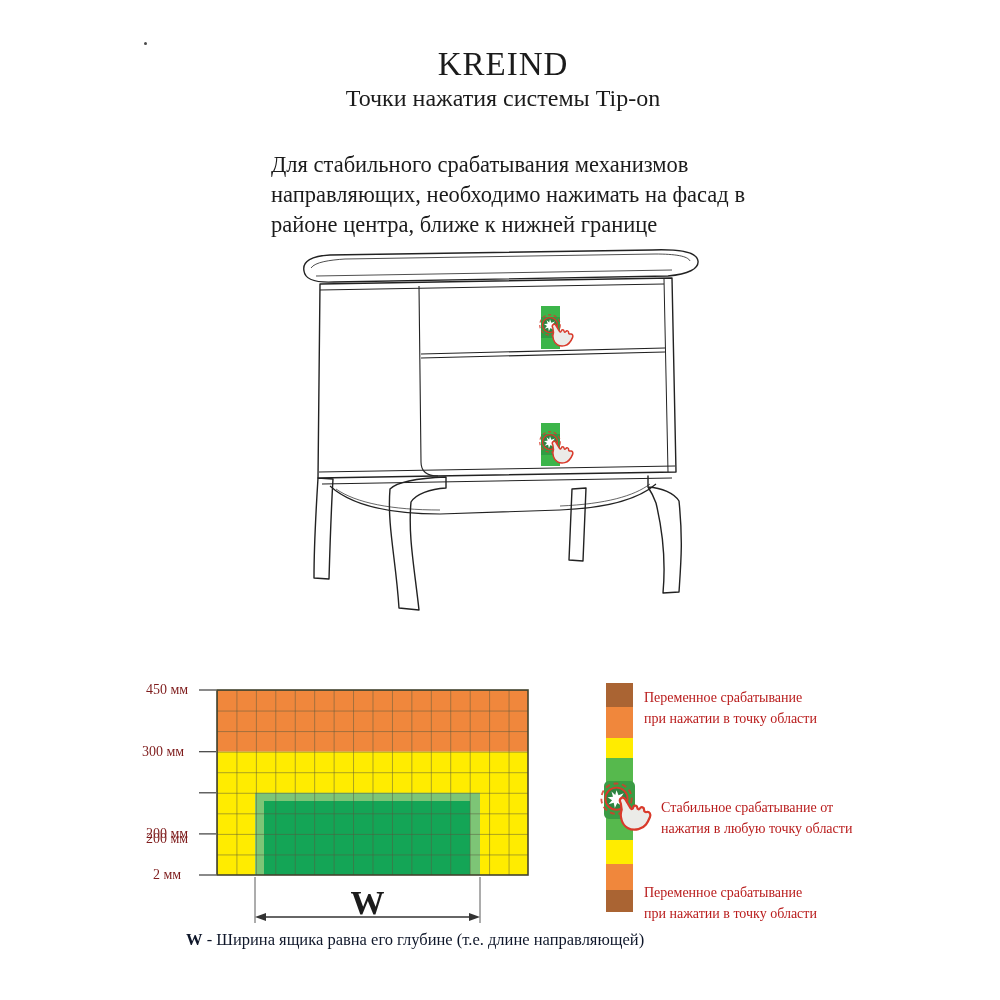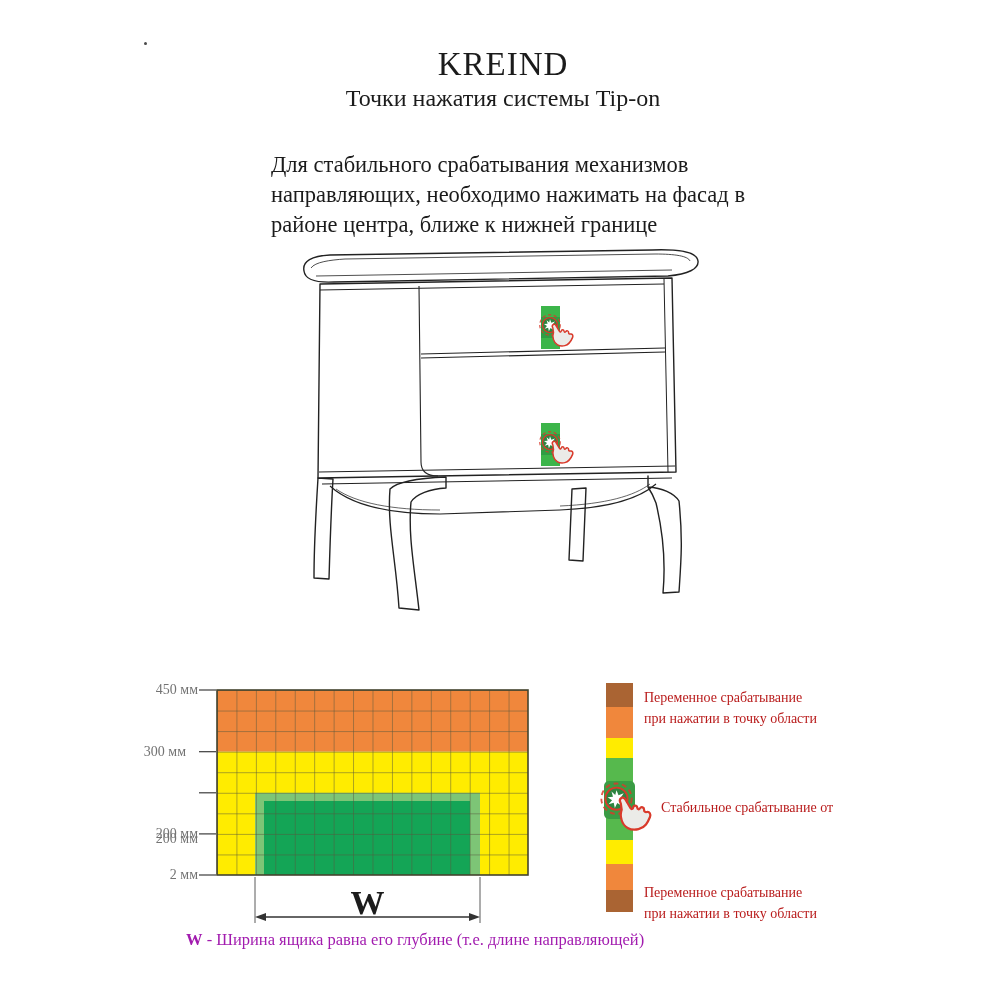--- a/index.html
+++ b/index.html
@@ -5,28 +5,28 @@
   html,body{margin:0;padding:0;background:#fff;}
   .page{position:relative;width:1000px;height:1000px;background:#ffffff;overflow:hidden;
         font-family:Liberation Serif, serif;color:#1b1b1b;padding-left:23px;}
   .abs{position:absolute;}
   .stray-dot{left:144px;top:42px;width:3px;height:3px;border-radius:50%;background:#4a4a4a;}
   .brand{left:0;top:46px;width:1006px;text-align:center;font-size:33px;font-weight:400;
          letter-spacing:1px;margin:0;}
   .subtitle{left:0;top:85px;width:1006px;text-align:center;font-size:24px;font-weight:400;margin:0;}
   .intro{left:259px;top:138px;width:492px;font-size:22.5px;line-height:30px;margin:12px;}
   .main-svg{left:0;top:0;width:1000px;height:1000px;}
-  .tick{width:62px;text-align:right;font-size:14px;color:#737373;line-height:16px;}
-  .tick-450{left:136px;top:682px;} .tick-300{left:124px;top:744px;}
+  .tick{width:62px;text-align:center;font-size:14px;color:#7f1d1d;line-height:16px;}
+  .tick-450{left:136px;top:682px;} .tick-300{left:132px;top:744px;}
   .tick-200{left:136px;top:785px;margin-top:46px;} .tick-100{left:136px;top:826px;}
   .tick-0{left:136px;top:867px;}
   .w-label{left:317px;top:884px;width:101px;text-align:center;font-size:34px;font-weight:700;color:#1c1c1c;}
   .legend-text{font-size:14px;line-height:20.5px;color:#b91c1c;}
   .legend-1{left:644px;top:688px;} .legend-2{left:661px;top:798px;} .legend-3{left:644px;top:883px;}
-  .footer{left:186px;top:930px;font-size:16.5px;color:#a21caf;margin:0;}
+  .footer{left:186px;top:930px;font-size:16.5px;color:#0f172a;margin:0;}
   .footer b{font-weight:700;}
 </style>
 </head>
 <body>
 
 <div class="page">
 
   <div class="abs stray-dot"></div>
 
   <h1 class="abs brand">KREIND</h1>
@@ -131,20 +131,21 @@
   <div class="abs tick tick-0">2 мм</div>
 
   <div class="abs w-label">W</div>
 
   <div class="abs legend-text legend-1">
     <div>Переменное срабатывание</div>
     <div>при нажатии в точку области</div>
   </div>
   <div class="abs legend-text legend-2">
     <div>Стабильное срабатывание от</div>
+    <div>нажатия в любую точку области</div>
   </div>
   <div class="abs legend-text legend-3">
     <div>Переменное срабатывание</div>
     <div>при нажатии в точку области</div>
   </div>
 
   <p class="abs footer"><b>W</b><span> - Ширина ящика равна его глубине (т.е. длине направляющей)</span></p>
 
 </div>
 

